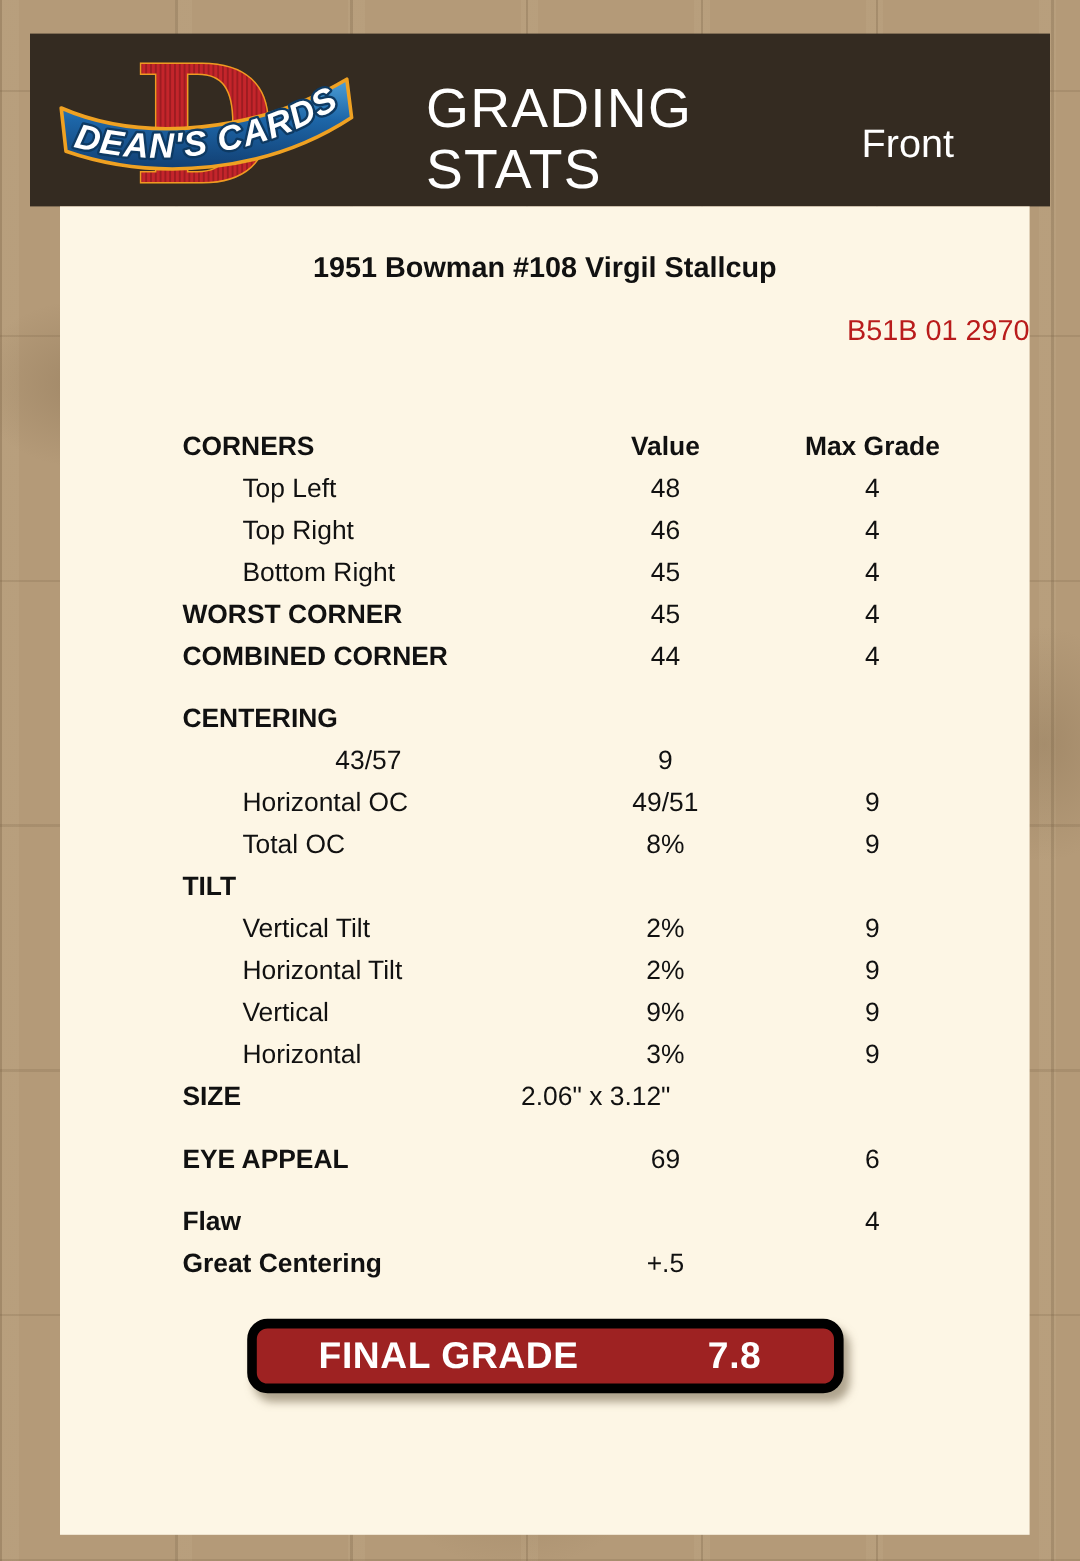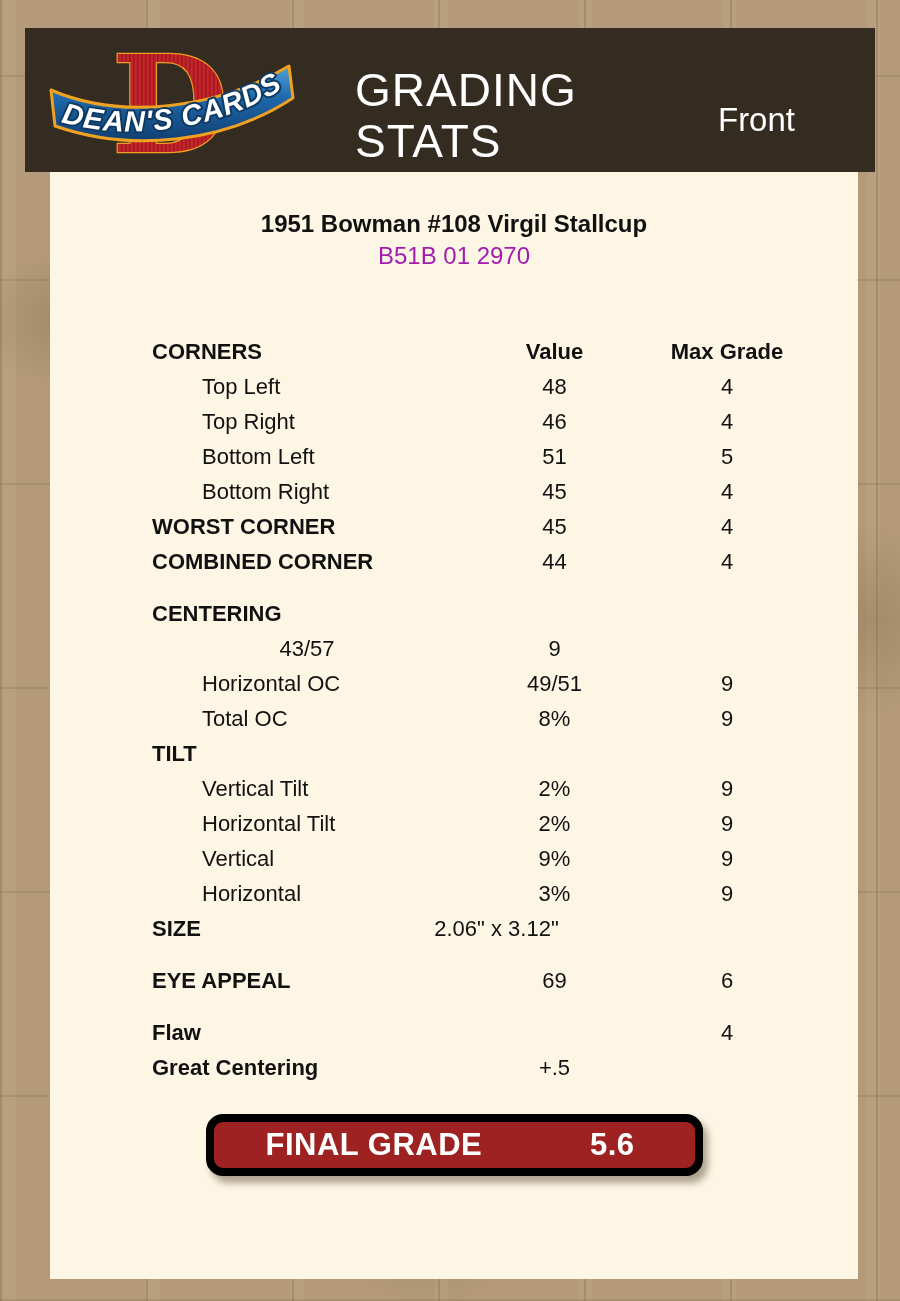--- a/index.html
+++ b/index.html
@@ -44,21 +44,21 @@
   }
   .h-title { font-size:46px; font-weight:400; letter-spacing:1px; line-height:1.1; }
   .h-sub   { font-size:33px; font-weight:400; margin-top:7px; }
 
   
   .panel {
     position:absolute; left:50px; top:172px; width:808px; height:1107px;
     background:#fdf6e5;
   }
   .card-title  { margin-top:38px; text-align:center; font-size:24px; font-weight:bold; color:#111; }
-  .card-serial { margin-top:4px;  text-align:center; font-size:24px; color:#a21caf; }
+  .card-serial { margin-top:24px;  text-align:right; font-size:24px; color:#b91c1c; }
 
   
   .grading-table { margin:64px 0 0 102px; width:660px; color:#111; }
   .row {
     display:grid; grid-template-columns:310px 185px 160px;
     height:35px; align-items:center; font-size:22px;
   }
   .row .cell-label { text-align:left; white-space:nowrap; }
   .row .cell-value, .row .cell-max { text-align:center; white-space:nowrap; }
   .row.indent .cell-label { padding-left:50px; }
@@ -128,25 +128,20 @@
     <div class="cell cell-value">48</div>
     <div class="cell cell-max">4</div>
   </div>
 
   <div class="row indent">
     <div class="cell cell-label">Top Right</div>
     <div class="cell cell-value">46</div>
     <div class="cell cell-max">4</div>
   </div>
 
-  <div class="row indent">
-    <div class="cell cell-label">Bottom Left</div>
-    <div class="cell cell-value">51</div>
-    <div class="cell cell-max">5</div>
-  </div>
 
   <div class="row indent">
     <div class="cell cell-label">Bottom Right</div>
     <div class="cell cell-value">45</div>
     <div class="cell cell-max">4</div>
   </div>
 
   <div class="row bold-label">
     <div class="cell cell-label">WORST CORNER</div>
     <div class="cell cell-value">45</div>
@@ -233,17 +228,17 @@
 
   <div class="row bold-label">
     <div class="cell cell-label">Great Centering</div>
     <div class="cell cell-value">+.5</div>
     <div class="cell cell-max"></div>
   </div>
 </div>
 
     <div class="final-grade">
       <span>FINAL GRADE</span>
-      <span>5.6</span>
+      <span>7.8</span>
     </div>
   </div>
 
 </div>
 
 </body></html>

